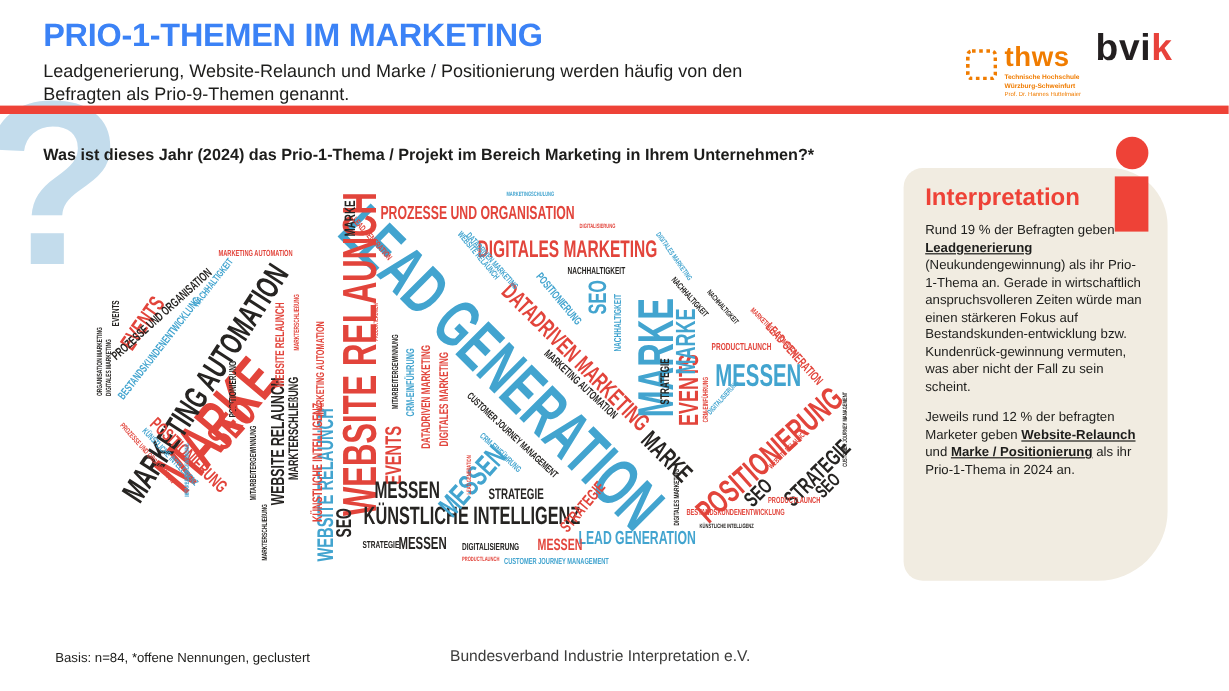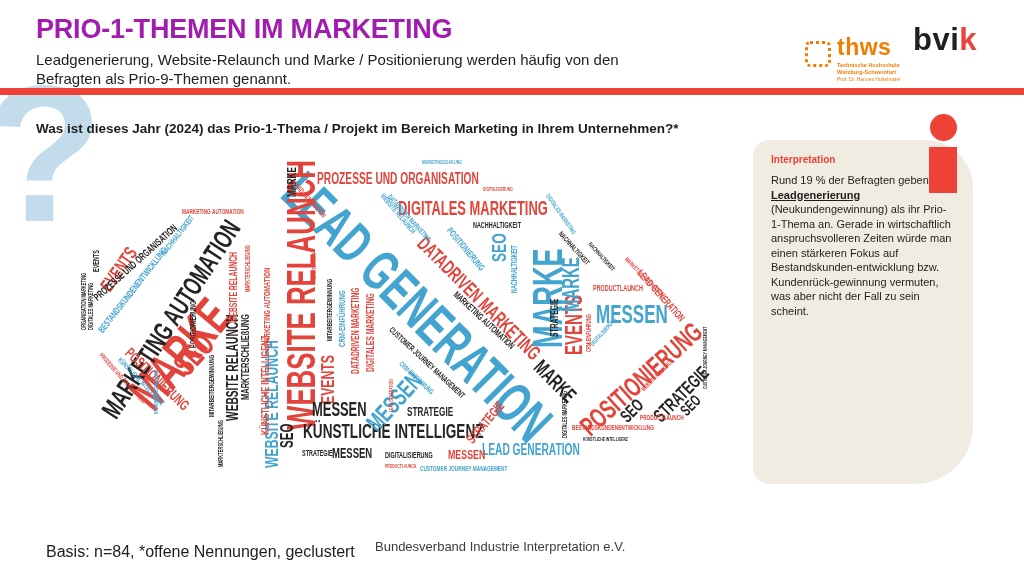--- a/index.html
+++ b/index.html
@@ -2,49 +2,49 @@
 <html><head>
 <meta charset="utf-8">
 <style>
   html,body{margin:0;padding:0;}
   body{
     width:1024px;height:576px;position:relative;overflow:hidden;
     background:#ffffff;font-family:"Liberation Sans",sans-serif;color:#1d1d1b;
   }
   .abs{position:absolute;}
   
-  .title{left:36px;top:14px;font-size:27px;font-weight:700;letter-spacing:-0.2px;color:#a21caf;margin:0;text-align:center;}
+  .title{left:36px;top:14px;font-size:27px;font-weight:700;letter-spacing:-0.2px;color:#3b82f6;margin:0;text-align:center;}
   .subtitle{left:36px;top:50px;width:585px;font-size:15px;line-height:1.28;font-weight:400;margin:0;color:#1d1d1b;}
   .divider{left:0;top:88px;width:1024px;height:7px;background:#ee4237;}
   
   .thws{left:805px;top:38px;width:110px;height:46px;}
   .thws-mark{position:absolute;left:0;top:3px;width:20px;height:20px;border:3px dotted #f07c00;border-radius:5px;}
   .thws-word{position:absolute;left:32px;top:-4px;font-size:23px;font-weight:700;color:#f07c00;letter-spacing:0.5px;}
   .thws-l1{position:absolute;left:32px;top:24px;font-size:5.5px;color:#f07c00;font-weight:700;}
   .thws-l2{position:absolute;left:32px;top:31px;font-size:5.5px;color:#f07c00;font-weight:700;}
   .thws-l3{position:absolute;left:32px;top:38px;font-size:5px;color:#f07c00;}
   .bvik{left:913px;top:22px;font-size:31px;font-weight:700;letter-spacing:0.5px;}
   .bvik .dark{color:#231f20;}
   .bvik .red{color:#e8423b;}
   
   .qmark{left:-16px;top:56px;font-size:195px;line-height:1;font-weight:700;color:#c3dcec;z-index:0;}
   .question{left:36px;top:121px;font-size:13.5px;font-weight:700;margin:0;z-index:2;}
   
   .cloud{left:0;top:0;width:1024px;height:576px;z-index:1;}
   .wc-word{position:absolute;white-space:nowrap;line-height:1;font-weight:700;transform-origin:0 0;}
   
   .interp{left:753px;top:140px;width:220px;height:344px;background:#f1ece1;border-radius:16px 48px 58px 16px;z-index:1;}
-  .interp h2{margin:14px 18px 8px 18px;font-size:10px;font-weight:700;color:#ee4237;}
+  .interp h2{margin:14px 18px 8px 18px;font-size:20px;font-weight:700;color:#ee4237;}
   .interp-body p{margin:0 18px 11px 18px;font-size:11px;line-height:1.32;color:#1d1d1b;}
   .interp-body b{font-weight:700;text-decoration:underline;}
   .info-icon{left:928px;top:114px;z-index:3;width:34px;height:82px;}
   .info-dot{position:absolute;left:2px;top:0;width:27px;height:27px;border-radius:50%;background:#ee4237;}
   .info-stem{position:absolute;left:1px;top:33px;width:28px;height:46px;background:#ee4237;}
   
-  .basis{left:46px;top:543px;font-size:16px;color:#1d1d1b;}
+  .basis{left:46px;top:543px;font-size:11px;color:#1d1d1b;}
   .org{left:375px;top:539px;font-size:13px;color:#3c3c3b;}
 </style>
 </head>
 <body>
 
 <div>
 
   <div class="abs qmark">?</div>
 
   <h1 class="abs title">PRIO-1-THEMEN IM MARKETING</h1>
@@ -152,20 +152,21 @@
       <span class="wc-word" style="left: 385px; top: 464px; font-size: 5px; color: rgb(226, 68, 59); transform: rotate(0deg) scale(0.68, 1.05);">PRODUCTLAUNCH</span>
       <span class="wc-word" style="left: 312px; top: 284px; font-size: 5px; color: rgb(226, 68, 59); transform: rotate(-90deg) scale(0.68, 1.05);">PRODUKTLAUNCH</span>
       <span class="wc-word" style="left: 93px; top: 272px; font-size: 8px; color: rgb(38, 36, 34); transform: rotate(-90deg) scale(0.68, 1.05);">EVENTS</span>
       <span class="wc-word" style="left: 422px; top: 160px; font-size: 5px; color: rgb(66, 164, 207); transform: rotate(0deg) scale(0.68, 1.05);">MARKETINGSCHULUNG</span>
     </div>
 
   <aside class="abs interp">
     <h2>Interpretation</h2>
     <div class="interp-body">
         <p><span>Rund 19 % der Befragten geben </span><b>Leadgenerierung</b><span> (Neukundengewinnung) als ihr Prio-1-Thema an. Gerade in wirtschaftlich anspruchsvolleren Zeiten würde man einen stärkeren Fokus auf Bestandskunden-entwicklung bzw. Kundenrück-gewinnung vermuten, was aber nicht der Fall zu sein scheint.</span></p>
+        <p><span>Jeweils rund 12 % der befragten Marketer geben </span><b>Website-Relaunch</b><span> und </span><b>Marke / Positionierung</b><span> als ihr Prio-1-Thema in 2024 an.</span></p>
       </div>
   </aside>
   <div class="abs info-icon">
     <div class="info-dot"></div>
     <div class="info-stem"></div>
   </div>
 
   <div class="abs basis">Basis: n=84, *offene Nennungen, geclustert</div>
   <div class="abs org">Bundesverband Industrie Interpretation e.V.</div>
 

